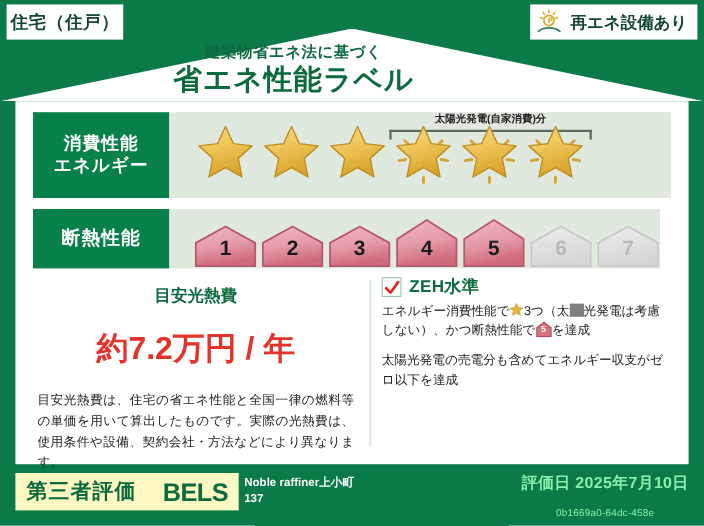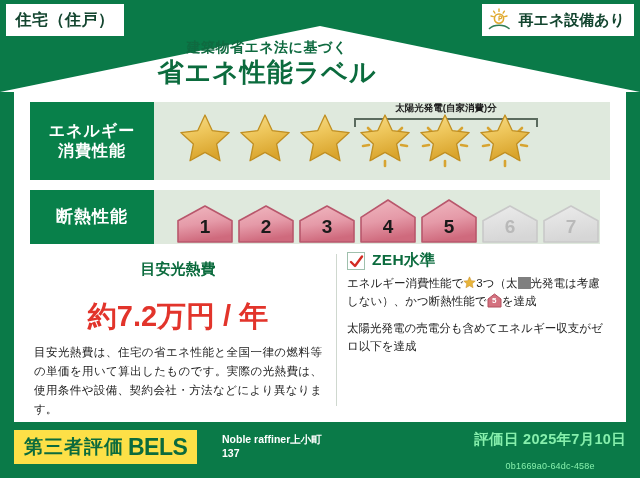--- a/index.html
+++ b/index.html
@@ -10,21 +10,21 @@
   }
   #label {
     position: relative;
     width: 640px; height: 478px;
     background: #0a7a48;
   }
 
   
   .badge-house {
     position: absolute; left: 6px; top: 4px;
-    width: 118px; height: 32px;
+    width: 106px; height: 32px;
     background: #ffffff;
     display: flex; align-items: center; justify-content: center;
     font-size: 16px; font-weight: bold; color: #13452f;
     letter-spacing: .5px;
   }
   .badge-renew {
     position: absolute; right: 6px; top: 4px;
     height: 32px;
     background: #ffffff;
     display: flex; align-items: center; gap: 4px;
@@ -116,21 +116,21 @@
     font-size: 15px; font-weight: bold; color: #0b6b3d;
     justify-content: center; margin-top: 2px; flex-direction: column;
   }
   .cost-head .rule { flex: 1; height: 2px; background: #0b6b3d; }
   .cost-value {
     text-align: center; color: #e2342b;
     font-size: 29px; font-weight: bold; letter-spacing: 0px;
     margin-top: 10px;
   }
   .cost-note {
-    margin-top: 6px; font-size: 11.5px; line-height: 1.65;
+    margin-top: 18px; font-size: 11.5px; line-height: 1.65;
     color: #222; text-align: justify; padding: 0 4px;
   }
 
   .zeh-item { margin-bottom: 8px; }
   .zeh-head { display: flex; align-items: center; gap: 7px; }
   .chk {
     width: 18px; height: 18px; border: 1px solid #9fc0ad;
     background: #fff; position: relative; flex: none;
   }
   .chk svg { position: absolute; left: 1px; top: 1px; width: 15px; height: 15px; }
@@ -152,22 +152,22 @@
     font-size: 8px; font-style: normal; font-weight: bold; color: #fff;
   }
   .redact { display:inline-block; width: 13px; height: 12px; background: #7f7f7f; vertical-align: -2px; }
 
   
   .footer {
     position: absolute; left: 0; bottom: 0; width: 640px; height: 56px;
   }
   .bels-box {
     position: absolute; left: 14px; top: 8px;
-    background: #fde047; height: 34px;
-    display: flex; align-items: center; gap: 4px;
+    background: #fef9c3; height: 34px;
+    display: flex; align-items: center; gap: 24px;
     padding: 0 10px;
     text-align: center;
   }
   .bels-jp { font-size: 19px; font-weight: bold; color: #0b6b3d; letter-spacing: 1px; }
   .bels-en { font-size: 23px; font-weight: bold; color: #0b6b3d; letter-spacing: -0.5px; }
   .prop {
     position: absolute; left: 222px; top: 10px;
     color: #ffffff; font-size: 10.5px; line-height: 1.35; font-weight: bold;
   }
   .eval {
@@ -207,22 +207,22 @@
   <div class="roof"></div>
   <div class="title-wrap">
     <div class="title-sub">建築物省エネ法に基づく</div>
     <div class="title-main">省エネ性能ラベル</div>
   </div>
 
   <div class="card">
 
     <div class="perf-row row-energy">
       <div class="row-label">
+        <span>消費性能</span>
         <span>エネルギー</span>
-        <span>消費性能</span>
       </div>
       <div class="row-body">
         <div class="solar-cap">太陽光発電(自家消費)分</div>
         <div class="solar-bracket"></div>
         <div class="stars" id="stars">
             <div class="star-cell">
               <svg viewBox="0 0 58 58">
          <defs>
            <linearGradient id="sg0" x1="0" y1="0" x2="0.3" y2="1">
              <stop offset="0%" stop-color="#f6dd8e"></stop>

